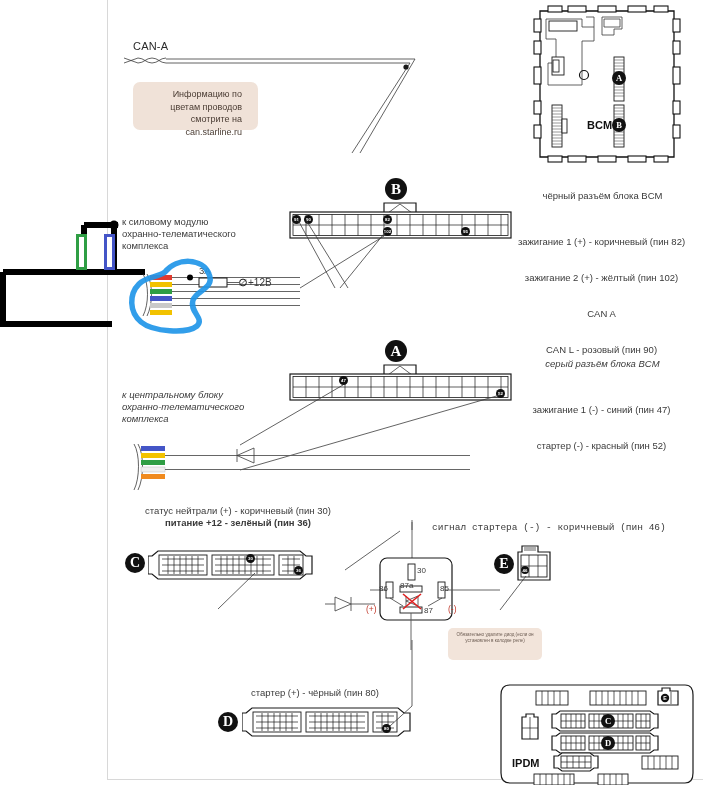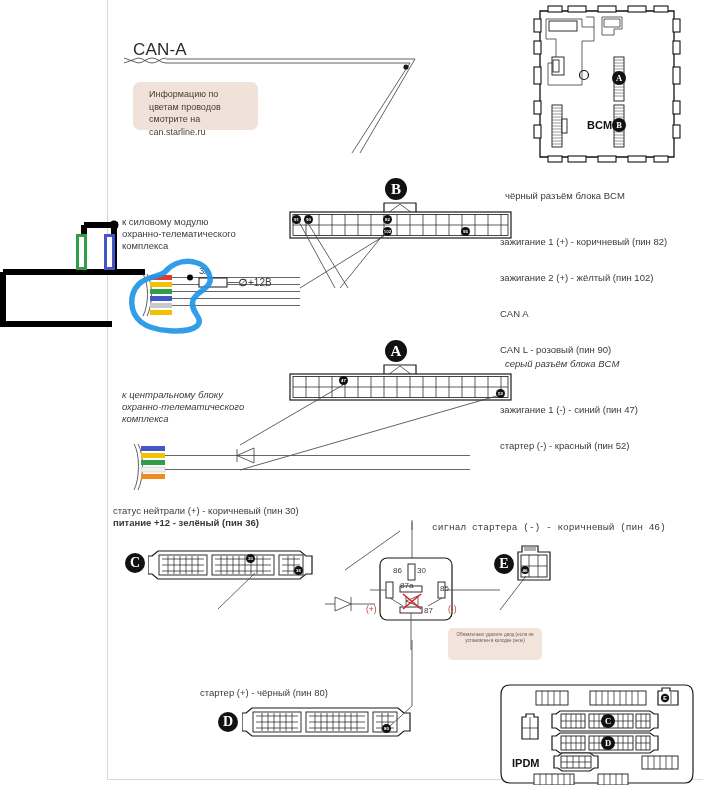--- a/index.html
+++ b/index.html
@@ -1,25 +1,25 @@
 <!DOCTYPE html>
 <html><head>
 <meta charset="utf-8">
 <style>
   html,body{margin:0;padding:0;background:#ffffff;}
   body{font-family:"Liberation Sans","DejaVu Sans",sans-serif;}
   #root{position:relative;width:703px;height:797px;background:#ffffff;overflow:hidden;}
   .abs{position:absolute;}
   .txt{color:#3a3a3a;font-size:9.5px;line-height:12px;white-space:pre;}
-  .txt-c{}
+  .txt-c{text-align:center;}
   .txt-l{text-align:left;}
-  .note{background:#f0e2d8;border-radius:7px;color:#4a3c33;font-size:9px;line-height:12.5px;text-align:left;padding:6px 16px;box-sizing:border-box;}
+  .note{background:#f0e2d8;border-radius:7px;color:#4a3c33;font-size:9px;line-height:12.5px;text-align:right;padding:6px 16px;box-sizing:border-box;}
   .note-sm{background:#f2e4da;border-radius:5px;color:#6a5a50;font-size:4.6px;line-height:6.2px;text-align:center;padding:4px 3px;box-sizing:border-box;}
   .vline{position:absolute;background:#d8d8d8;}
-  .canlabel{font-size:17px;color:#2b2b2b;letter-spacing:.2px;}
+  .canlabel{font-size:11px;color:#2b2b2b;letter-spacing:.2px;}
   .circlbl{border-radius:50%;background:#111;color:#fff;display:flex;align-items:center;justify-content:center;font-weight:bold;font-family:"Liberation Serif",serif;}
   .pin{position:absolute;border-radius:50%;background:#111;color:#fff;font-size:4.4px;display:flex;align-items:center;justify-content:center;font-weight:bold;}
   svg{display:block;}
   .hl{fill:none;stroke:#2196e8;stroke-width:5.5;stroke-linecap:round;stroke-linejoin:round;opacity:.92;}
   .blk{fill:none;stroke:#000;stroke-width:6;}
   .wire{stroke:#555;stroke-width:.9;fill:none;}
   .thin{stroke:#3b3b3b;stroke-width:.8;fill:none;}
   .conn-body{fill:#fff;stroke:#1a1a1a;stroke-width:1.2;}
   .conn-in{fill:#fff;stroke:#1a1a1a;stroke-width:.9;}
   .grid{stroke:#1a1a1a;stroke-width:.7;fill:none;}
@@ -293,21 +293,21 @@
     <path class="thin" d="M20 78 L33 86 M72 78 L58 86"></path>
 
     <path class="thin" d="M36 76 L36 86 M36 81 L48 76 L48 86 Z" stroke-width="1"></path>
     <path d="M33 74 L51 89 M51 74 L33 89" stroke="#e02020" stroke-width="1.6" fill="none"></path>
 
     <path class="wire" d="M0 70 L16 70" stroke="#1a1a1a" stroke-width="1.1"></path>
     <path class="wire" d="M75 70 L130 70" stroke="#1a1a1a" stroke-width="1.1"></path>
     <path class="wire" d="M41 93 L41 130" stroke="#1a1a1a" stroke-width="1.1"></path>
   </svg>
   <div class="abs txt" style="left:417px;top:565px;font-size:8px;">30</div>
-  <div class="abs txt" style="left:379px;top:565px;font-size:8px;margin-left:14px;">86</div>
+  <div class="abs txt" style="left:379px;top:583px;font-size:8px;">86</div>
   <div class="abs txt" style="left:440px;top:583px;font-size:8px;">85</div>
   <div class="abs txt" style="left:400px;top:580px;font-size:8px;">87a</div>
   <div class="abs txt" style="left:424px;top:605px;font-size:8px;">87</div>
   <div class="abs txt" style="left:366px;top:603px;font-size:8.5px;color:#c0392b;">(+)</div>
   <div class="abs txt" style="left:448px;top:603px;font-size:8.5px;color:#c0392b;">(-)</div>
 
   <svg class="abs" style="left:325px;top:592px;" width="50" height="24" viewBox="0 0 50 24">
     <path class="thin" d="M0 12 L10 12 M26 12 L50 12"></path>
     <path class="thin" d="M26 5 L26 19 M26 12 L10 5 L10 19 Z" stroke-width="1.2"></path>
   </svg>

